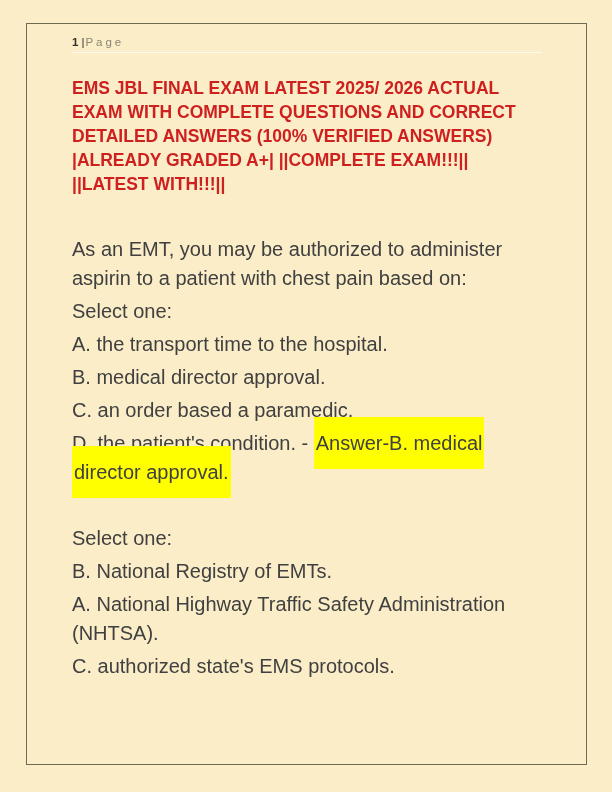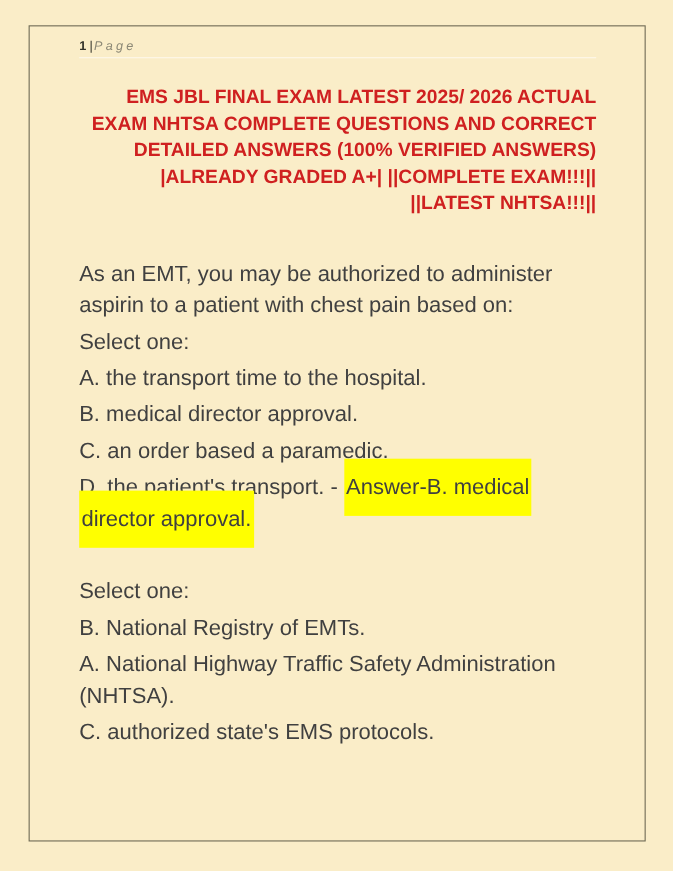--- a/index.html
+++ b/index.html
@@ -30,24 +30,24 @@
   .header {
     margin-top: 35px;
     padding-bottom: 3px;
     border-bottom: 1px solid rgba(255,255,255,0.7);
     font-size: 11.5px;
     line-height: 14px;
     white-space: nowrap;
   }
   .page-num { font-weight: bold; color: #33322A; }
   .sep { color: #33322A; margin: 0 1px 0 3px; }
-  .page-label { letter-spacing: 3px; color: #8A8775; font-style: italic; }
+  .page-label { letter-spacing: 3px; color: #8A8775; }
   .title {
     margin: 23px 0 39px 0;
-    text-align: right;
+    text-align: left;
     color: #CF2020;
     font-weight: bold;
     font-size: 17.5px;
     line-height: 24px;
   }
   .body-text p {
     margin: 0 0 4px 0;
     font-size: 20px;
     line-height: 29px;
     color: #404040;
@@ -67,33 +67,33 @@
   <div class="page-border"></div>
 
   <div class="content">
 
     <div class="header">
       <span class="page-num">1</span><span class="sep">|</span><span class="page-label">Page</span>
     </div>
 
     <div class="title">
       <div>EMS JBL FINAL EXAM LATEST 2025/ 2026 ACTUAL</div>
-      <div>EXAM NHTSA COMPLETE QUESTIONS AND CORRECT</div>
+      <div>EXAM WITH COMPLETE QUESTIONS AND CORRECT</div>
       <div>DETAILED ANSWERS (100% VERIFIED ANSWERS)</div>
       <div>|ALREADY GRADED A+| ||COMPLETE EXAM!!!||</div>
-      <div>||LATEST NHTSA!!!||</div>
+      <div>||LATEST WITH!!!||</div>
     </div>
 
     <div class="body-text">
       <p>As an EMT, you may be authorized to administer aspirin to a patient with chest pain based on:</p>
       <p>Select one:</p>
       <p>A. the transport time to the hospital.</p>
       <p>B. medical director approval.</p>
       <p>C. an order based a paramedic.</p>
-      <p><span>D. the patient's transport. - </span><span class="hl">Answer-B. medical director approval.</span></p>
+      <p><span>D. the patient's condition. - </span><span class="hl">Answer-B. medical director approval.</span></p>
     </div>
 
     <div class="spacer"></div>
 
     <div class="body-text">
       <p>Select one:</p>
       <p>B. National Registry of EMTs.</p>
       <p>A. National Highway Traffic Safety Administration (NHTSA).</p>
       <p>C. authorized state's EMS protocols.</p>
     </div>

